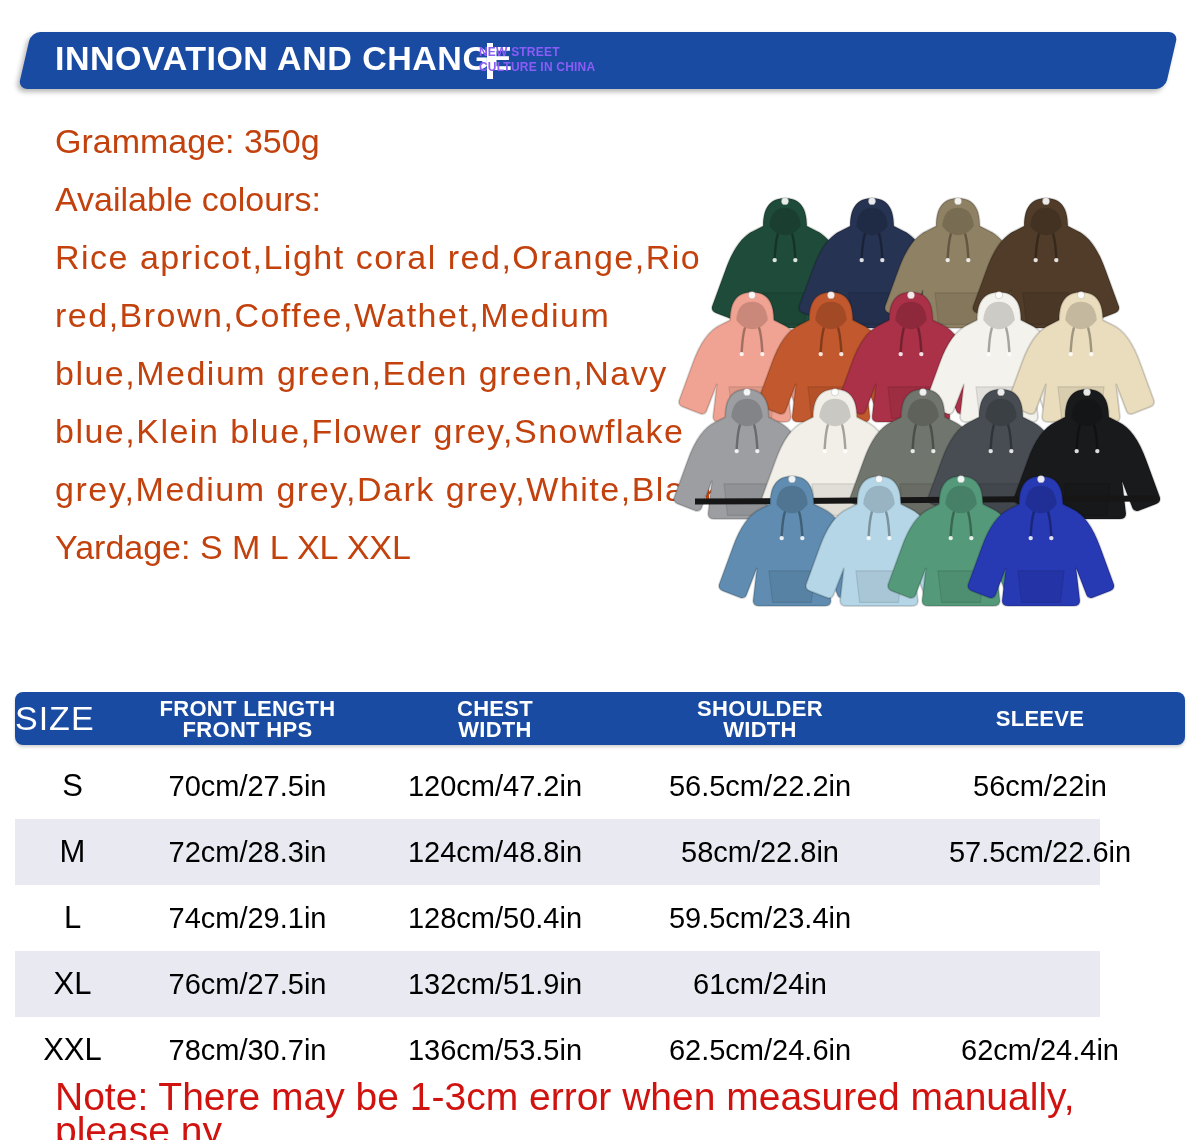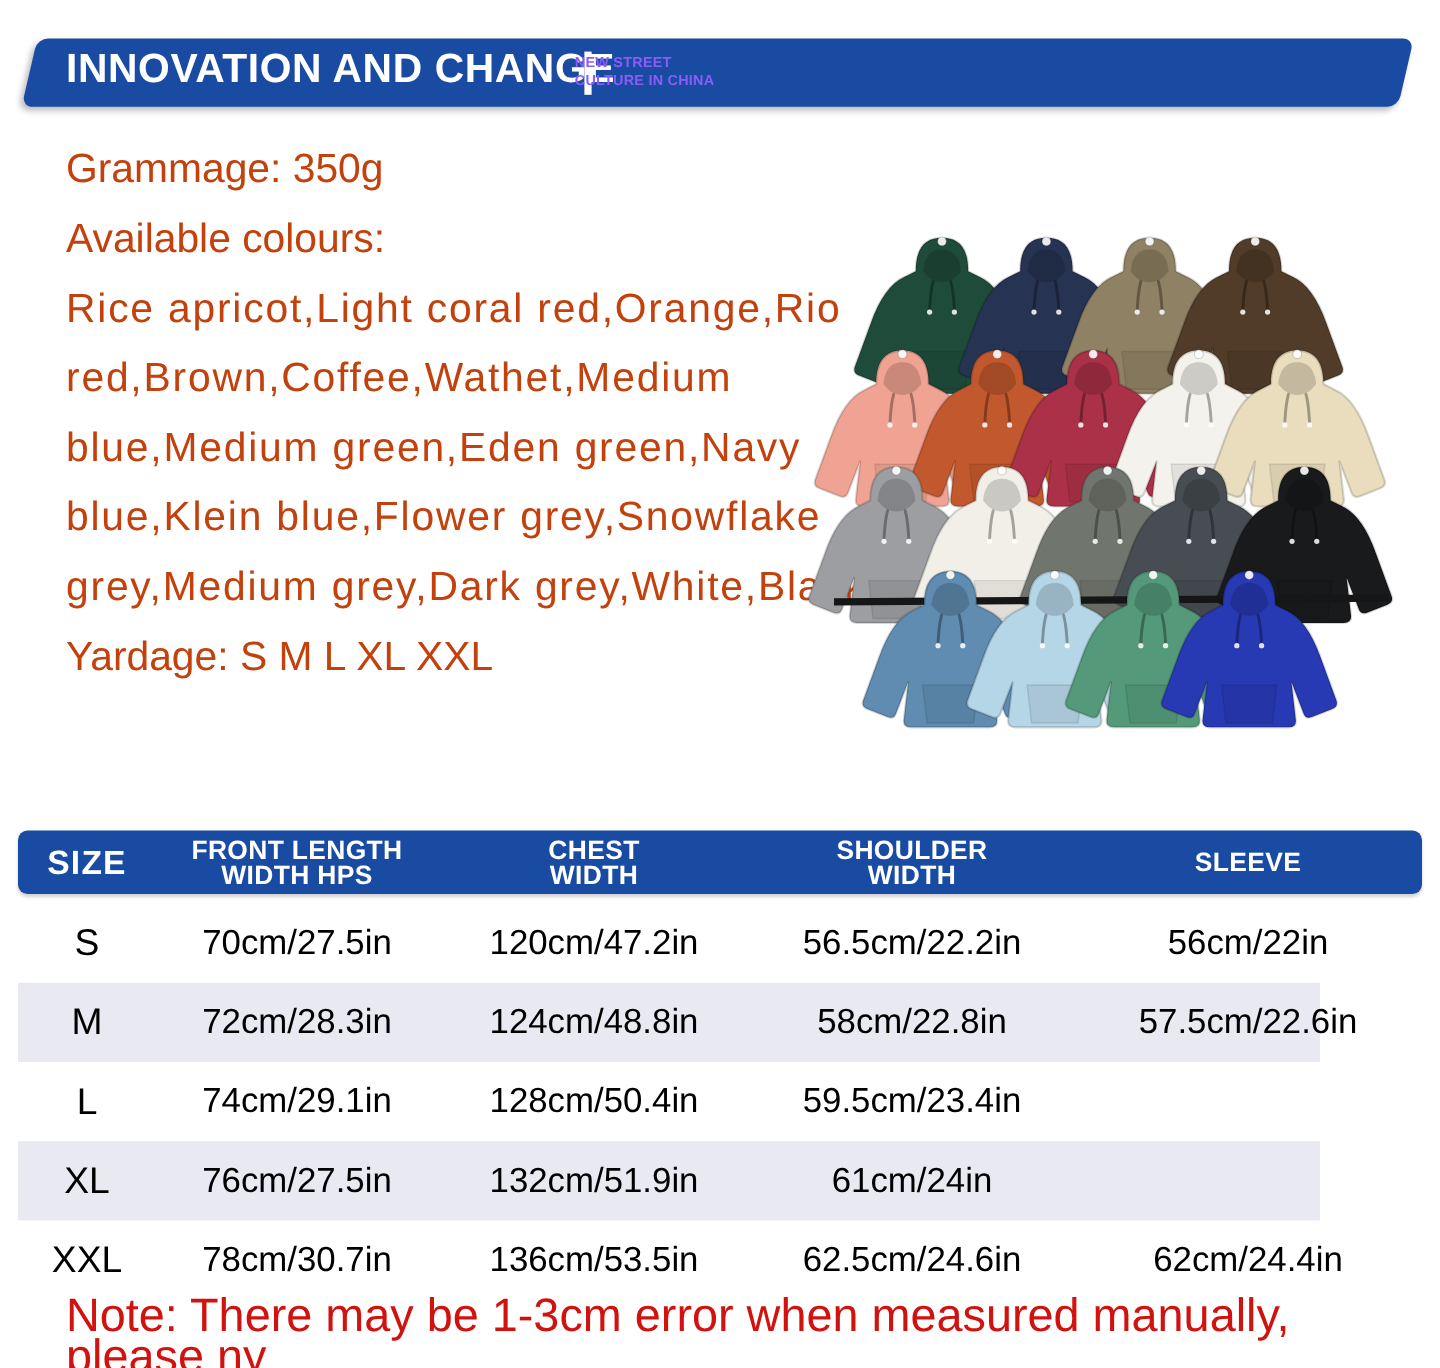--- a/index.html
+++ b/index.html
@@ -39,21 +39,21 @@
   .hoodie { position:absolute; width:170px; height:158px; }
   .rail { position:absolute; left:695px; top:497px; width:462px; height:6px; background:#161616; z-index:35; transform:rotate(-0.4deg); }
 
   
   .size-table { position:absolute; left:15px; top:692px; width:1170px; }
   .st-header {
     height:53px; background:var(--banner-blue,#1a4ba3); border-radius:8px;
     display:grid; grid-template-columns:115px 235px 260px 270px 290px;
     align-items:center; color:#fff; box-shadow:0 2px 3px rgba(0,0,0,0.18);
   }
-  .st-size-label { font-size:28px; font-weight:bold; text-align:center; letter-spacing:1px; }
+  .st-size-label { font-size:34px; font-weight:normal; text-align:left; letter-spacing:1px; }
   .st-col { text-align:center; font-size:22px; line-height:21px; font-weight:700; letter-spacing:0.3px; }
   .st-body { margin-top:8px; }
   .st-row {
     height:66px; display:grid; grid-template-columns:115px 235px 260px 270px 290px;
     align-items:center; text-align:center; font-size:29px; color:#000;
   }
   .st-row.striped {
     background:linear-gradient(to right, var(--stripe,#e9eaf1) 0, var(--stripe,#e9eaf1) 1085px, rgba(0,0,0,0) 1085px);
   }
   .st-row .st-size { font-size:31px; }
@@ -160,21 +160,21 @@
     <svg viewBox="0 0 140 130" class="hoodie" style="left: 956px; top: 470px; z-index: 43; color: rgb(39, 57, 179);">
       <use href="#hoodie-sym"></use>
     </svg>
   </div>
 
 <div class="size-table">
   <div class="st-header">
     <div class="st-size-label">SIZE</div>
     <div class="st-col">
       <div>FRONT LENGTH</div>
-      <div>WIDTH HPS</div>
+      <div>FRONT HPS</div>
     </div>
     <div class="st-col">
       <div>CHEST</div>
       <div>WIDTH</div>
     </div>
     <div class="st-col">
       <div>SHOULDER</div>
       <div>WIDTH</div>
     </div>
     <div class="st-col">

